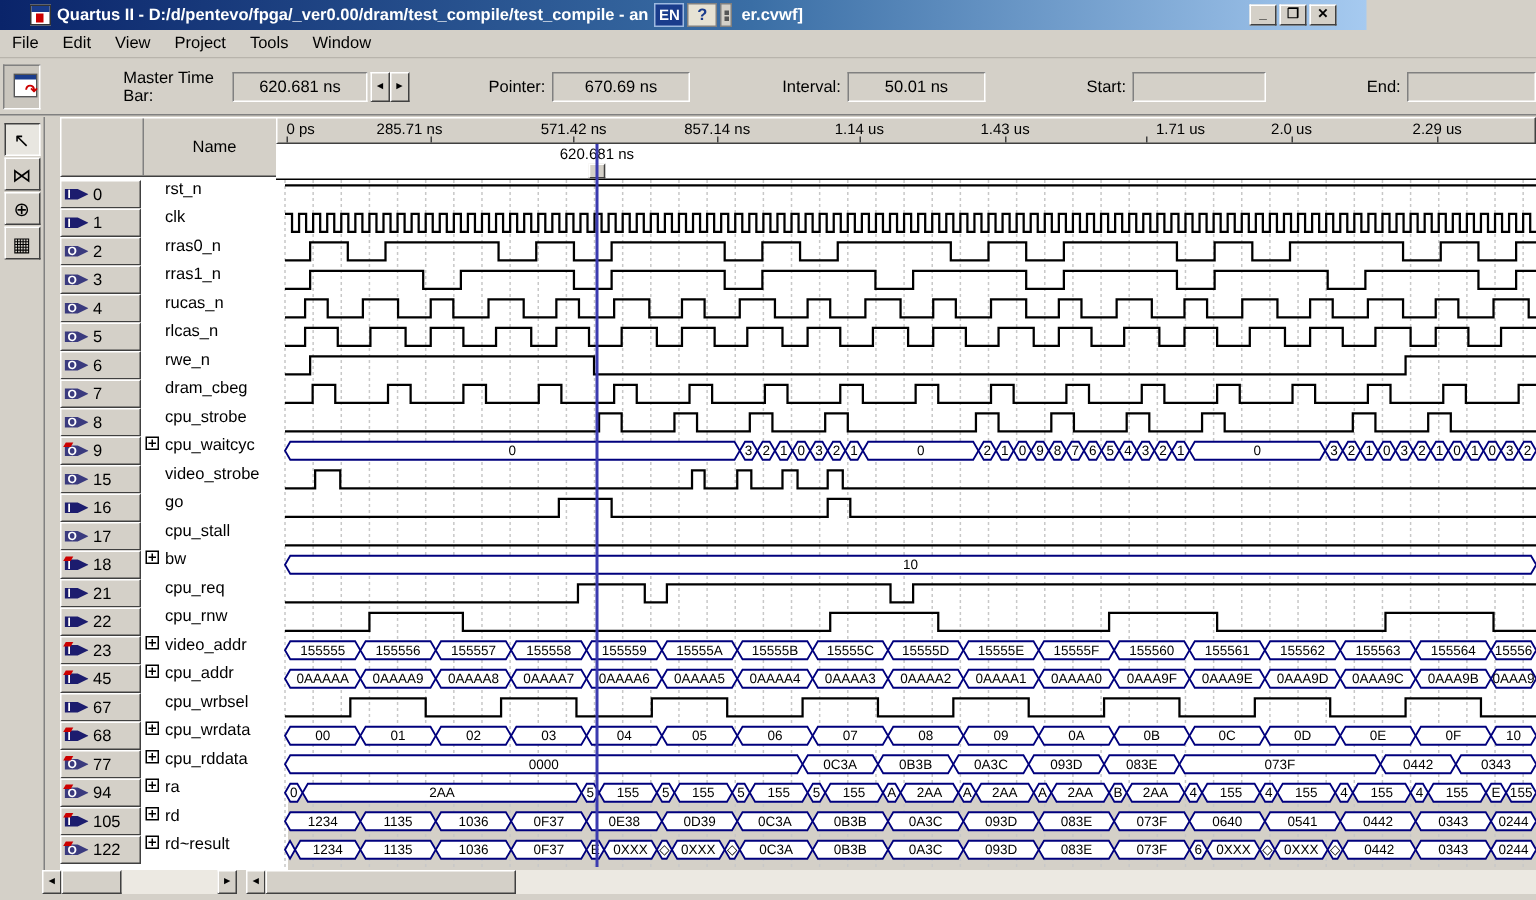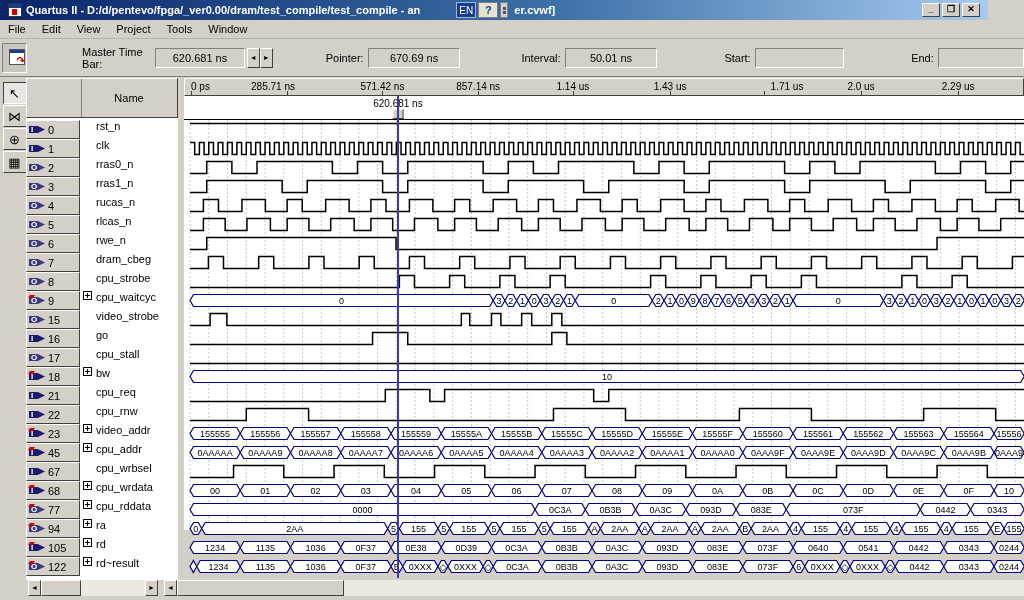--- a/index.html
+++ b/index.html
@@ -1,30 +1,30 @@
 <!DOCTYPE html>
 <html><head>
 <meta charset="utf-8">
 <style>
   * { margin:0; padding:0; box-sizing:border-box; }
   html,body { width:1024px; height:600px; overflow:hidden; }
   body { font-family:"Liberation Sans", sans-serif; font-size:11px; background:#d4d0c8; position:relative; }
   #root { position:absolute; inset:0; }
 
   
-  .titlebar { position:absolute; left:0; top:0; width:988px; height:20px;
+  .titlebar { position:absolute; left:0; top:0; width:911px; height:20px;
     background:linear-gradient(to right,#0a246a,#3a6ea5 55%,#a6caf0);
-    display:flex; align-items:center; padding:0 8px; color:#fff; }
+    display:flex; align-items:center; padding:0 20px; color:#fff; }
   .appicon { width:14px; height:14px; margin-right:4px; position:relative; background:#fff; border:1px solid #333; }
   .appicon::before { content:""; position:absolute; left:0; top:0; right:0; height:4px; background:#1a3c8c; }
   .appicon::after { content:""; position:absolute; left:3px; bottom:1px; width:5px; height:6px; background:#c00; }
   .title-text { font-weight:bold; font-size:11px; white-space:nowrap; overflow:hidden; }
   .langbar { display:flex; align-items:center; margin-left:4px; gap:2px; }
   .lang-en { width:20px; height:16px; background:#1a3c8c; border:1px solid #9db9e0; color:#fff;
-    font-size:10px; font-weight:normal; display:flex; align-items:center; justify-content:center;margin-left:32px; }
+    font-size:10px; font-weight:bold; display:flex; align-items:center; justify-content:center; }
   .lang-kb { width:20px; height:16px; background:#e6e2d4; border:1px solid #808080; color:#1a3c8c;
     font-size:11px; font-weight:bold; display:flex; align-items:center; justify-content:center; }
   .lang-opt { width:8px; height:16px; background:#d4d0c8; border:1px solid #808080; display:flex; flex-direction:column;
     align-items:center; justify-content:center; gap:1px; }
   .lang-opt i { display:block; width:3px; height:3px; background:#555; }
   .title-suffix { font-weight:bold; margin-left:4px; }
   .winbtns { margin-left:auto; display:flex; gap:2px; }
   .winbtn { width:18px; height:14px; background:#d4d0c8; border:1px solid; border-color:#fff #404040 #404040 #fff;
     color:#000; font-size:9px; line-height:11px; text-align:center; font-weight:bold; }
 
@@ -47,21 +47,21 @@
     font-size:7px; text-align:center; line-height:18px; }
 
   
   .toolcol { position:absolute; left:0; top:78px; width:30px; height:522px; background:#d4d0c8;
     border-right:1px solid #808080; padding-top:4px; }
   .tool { width:24px; height:22px; margin:0 auto 1px auto; background:#d4d0c8; border:1px solid; border-color:#fff #404040 #404040 #fff;
     display:flex; align-items:center; justify-content:center; font-size:13px; }
   .tool.active { border-color:#404040 #fff #fff #404040; background:#e8e6e0; }
 
   
-  .gridpanel { position:absolute; left:26px; top:78px; width:152px; height:502px; background:#fff; }
+  .gridpanel { position:absolute; left:40px; top:78px; width:152px; height:502px; background:#fff; }
   .grid-header { position:absolute; left:0; top:0; width:152px; height:40px; background:#d4d0c8;
     border:1px solid; border-color:#fff #404040 #404040 #fff; }
   .grid-header .hdiv { position:absolute; left:54px; top:0; bottom:0; width:1px; background:#808080; }
   .grid-header .hname { position:absolute; left:54px; right:0; top:0; bottom:0; display:flex; align-items:center; justify-content:center; }
   .sigrows { position:absolute; left:0; top:42px; width:152px; }
   .sigrow { position:relative; height:19px; }
   .numcell { position:absolute; left:0; top:0; width:54px; height:19px; background:#d4d0c8;
     border:1px solid; border-color:#fff #404040 #404040 #fff; display:flex; align-items:center; padding-left:2px; gap:3px; }
   .namecell { position:absolute; left:54px; top:0; right:0; height:19px; background:#fff; display:flex; align-items:flex-start; }
   .expbox { width:9px; height:9px; margin-left:3px; border:1px solid #000; background:#fff; position:relative; flex:none; }

